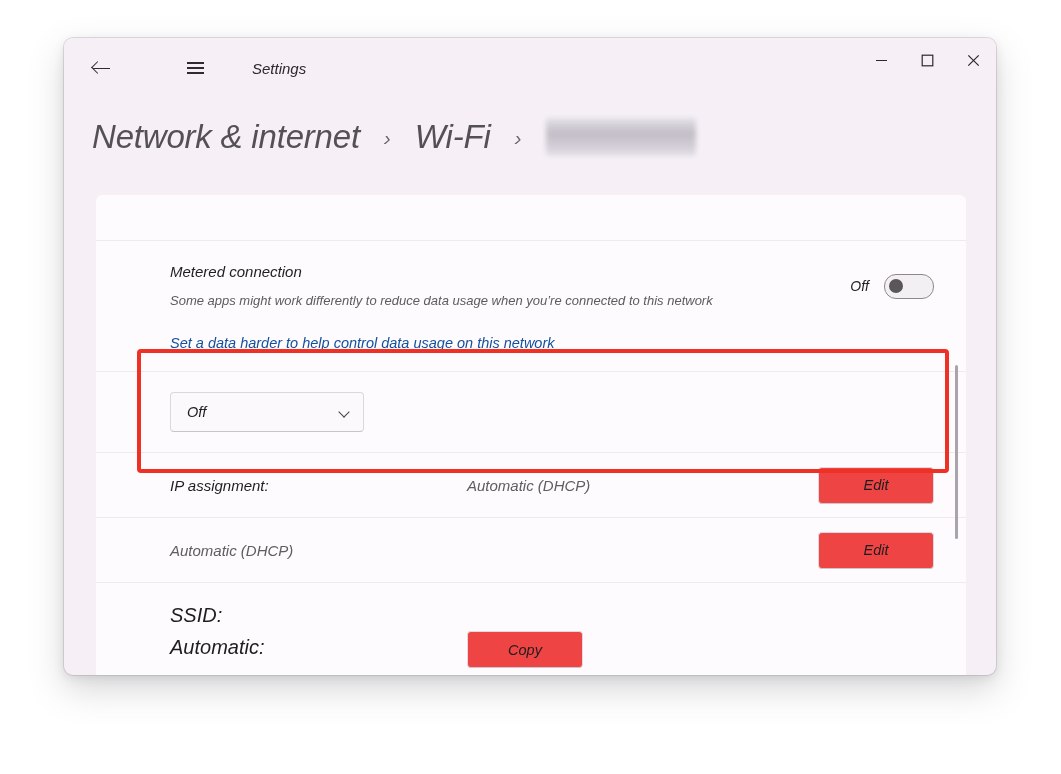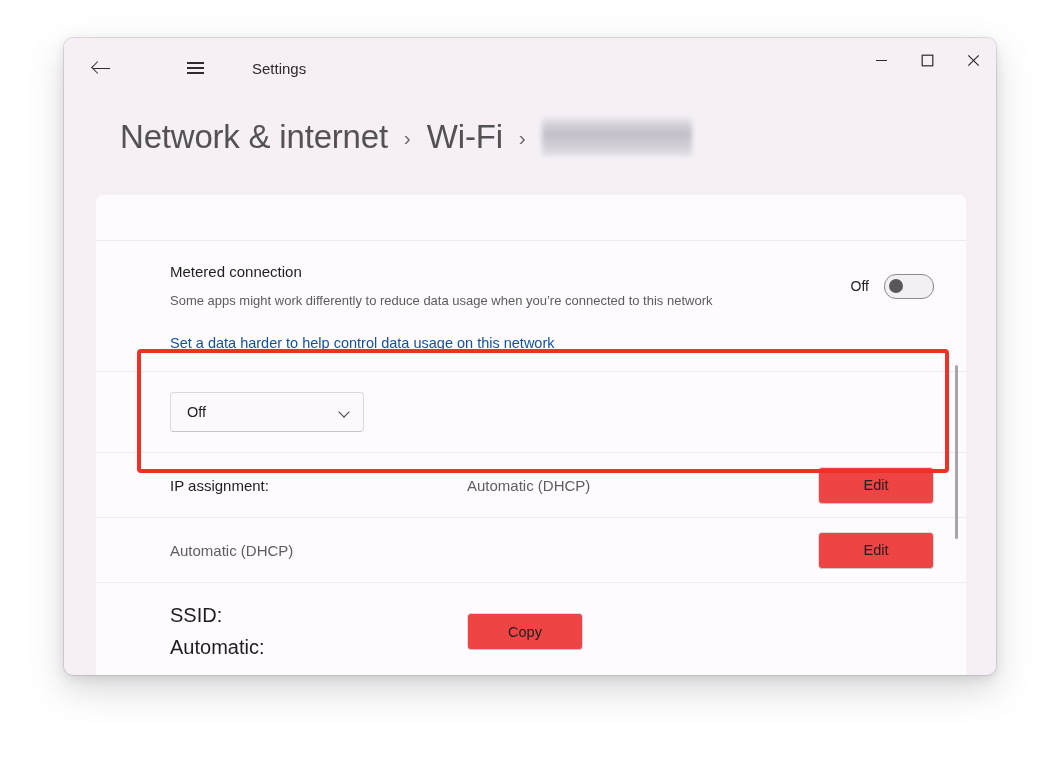--- a/index.html
+++ b/index.html
@@ -25,20 +25,21 @@
     left: 64px;
     top: 38px;
     width: 932px;
     height: 637px;
     border-radius: 9px 9px 9px 9px;
     background: #f6f0f6;
     overflow: hidden;
     box-shadow: 0 14px 34px rgba(120,120,125,0.30),
                 0 3px 10px rgba(120,120,125,0.18),
                 0 0 0 1px rgba(150,145,150,0.28);
+    font-style: italic;
   }
 
   
   .titlebar {
     position: relative;
     height: 60px;
     background: #f6f0f6;
   }
   .tb-icon {
     position: absolute;
@@ -108,22 +109,21 @@
   .wc svg { display: block; }
 
   
   .breadcrumb {
     position: absolute;
     left: 28px;
     top: 60px;
     height: 78px;
     display: flex;
     align-items: center;
-    gap: 14px;
-    margin-left: 28px;
+    gap: 22px;
   }
   .bc-text {
     font-size: 33px;
     color: #545155;
     letter-spacing: -0.2px;
   }
   .bc-sep {
     font-size: 21px;
     color: #6a666b;
     padding: 0 2px;
@@ -293,21 +293,21 @@
   .ssid-redacted {
     width: 97px;
     height: 21px;
     border-radius: 2px;
     background: linear-gradient(180deg,
       rgba(240,239,242,0.95) 0%,
       rgba(214,212,217,0.95) 45%,
       rgba(227,225,230,0.95) 100%);
     filter: blur(2.2px);
   }
-  .dualrow .btn { margin-top: 14px; }
+  .dualrow .btn { margin-top: 32px; }
 
   
   .highlight {
     position: absolute;
     left: 137px;
     top: 349px;
     width: 804px;
     height: 116px;
     border: 4px solid #ee3124;
     border-radius: 4px;

